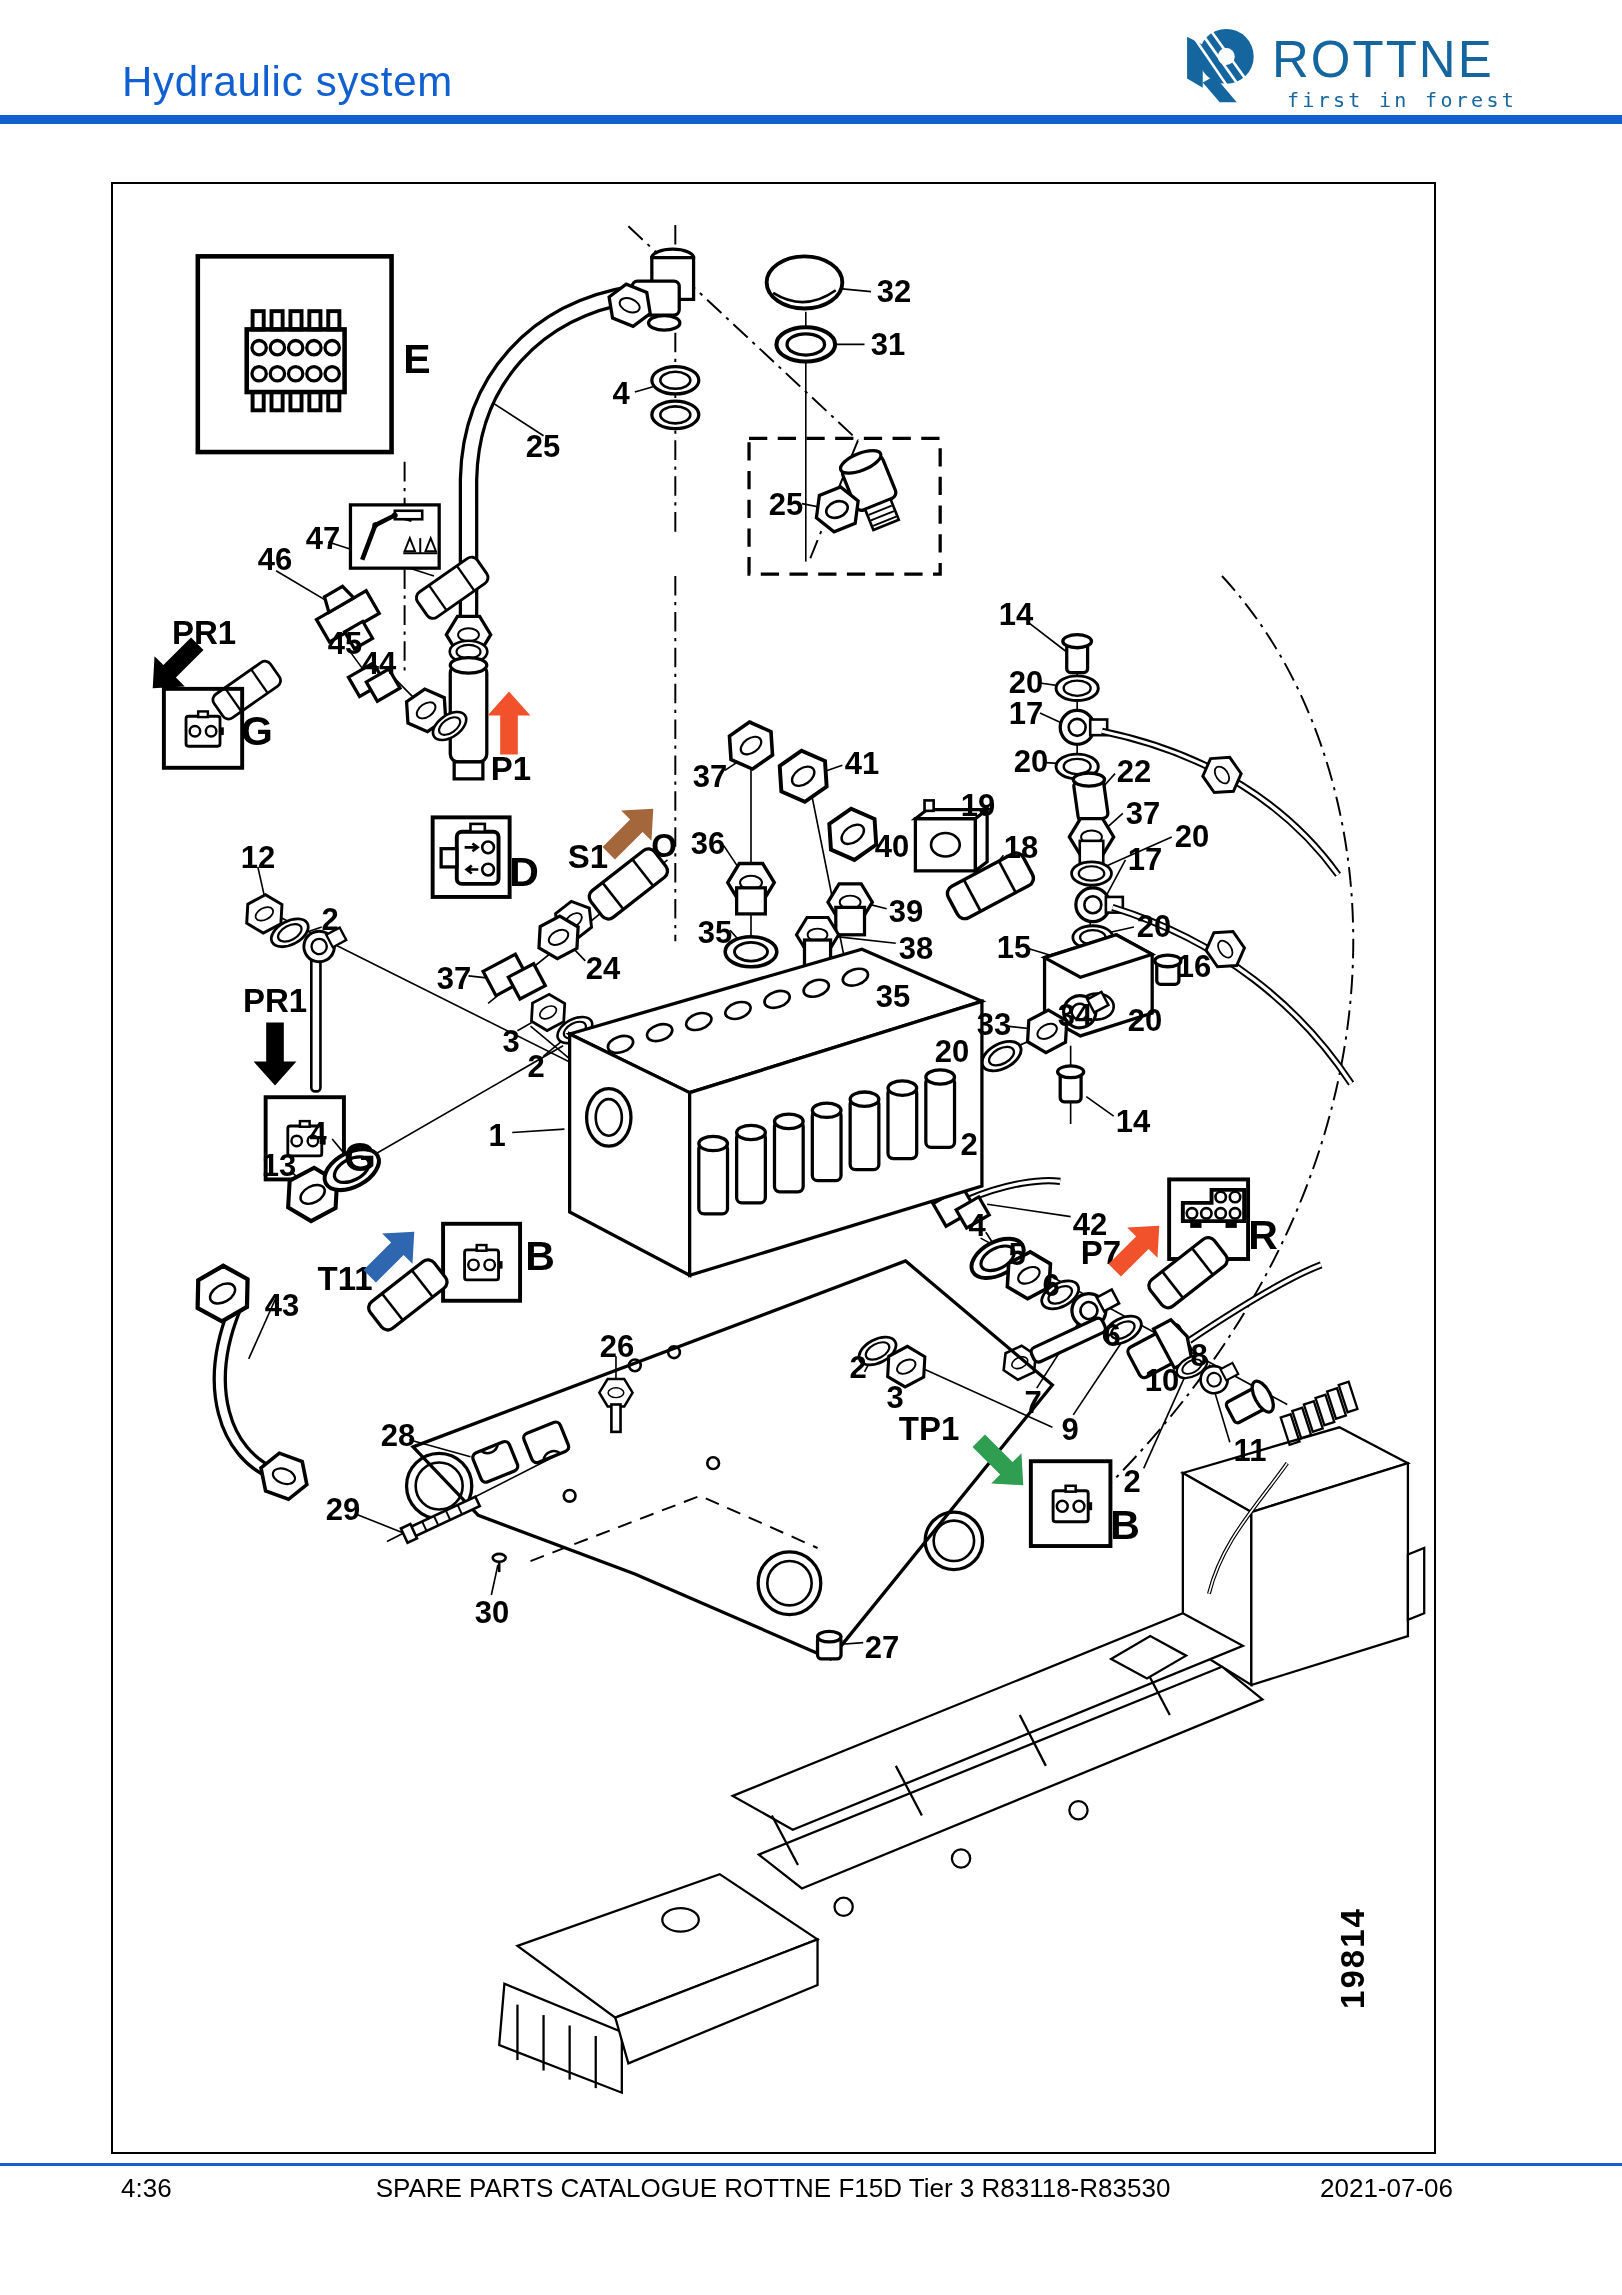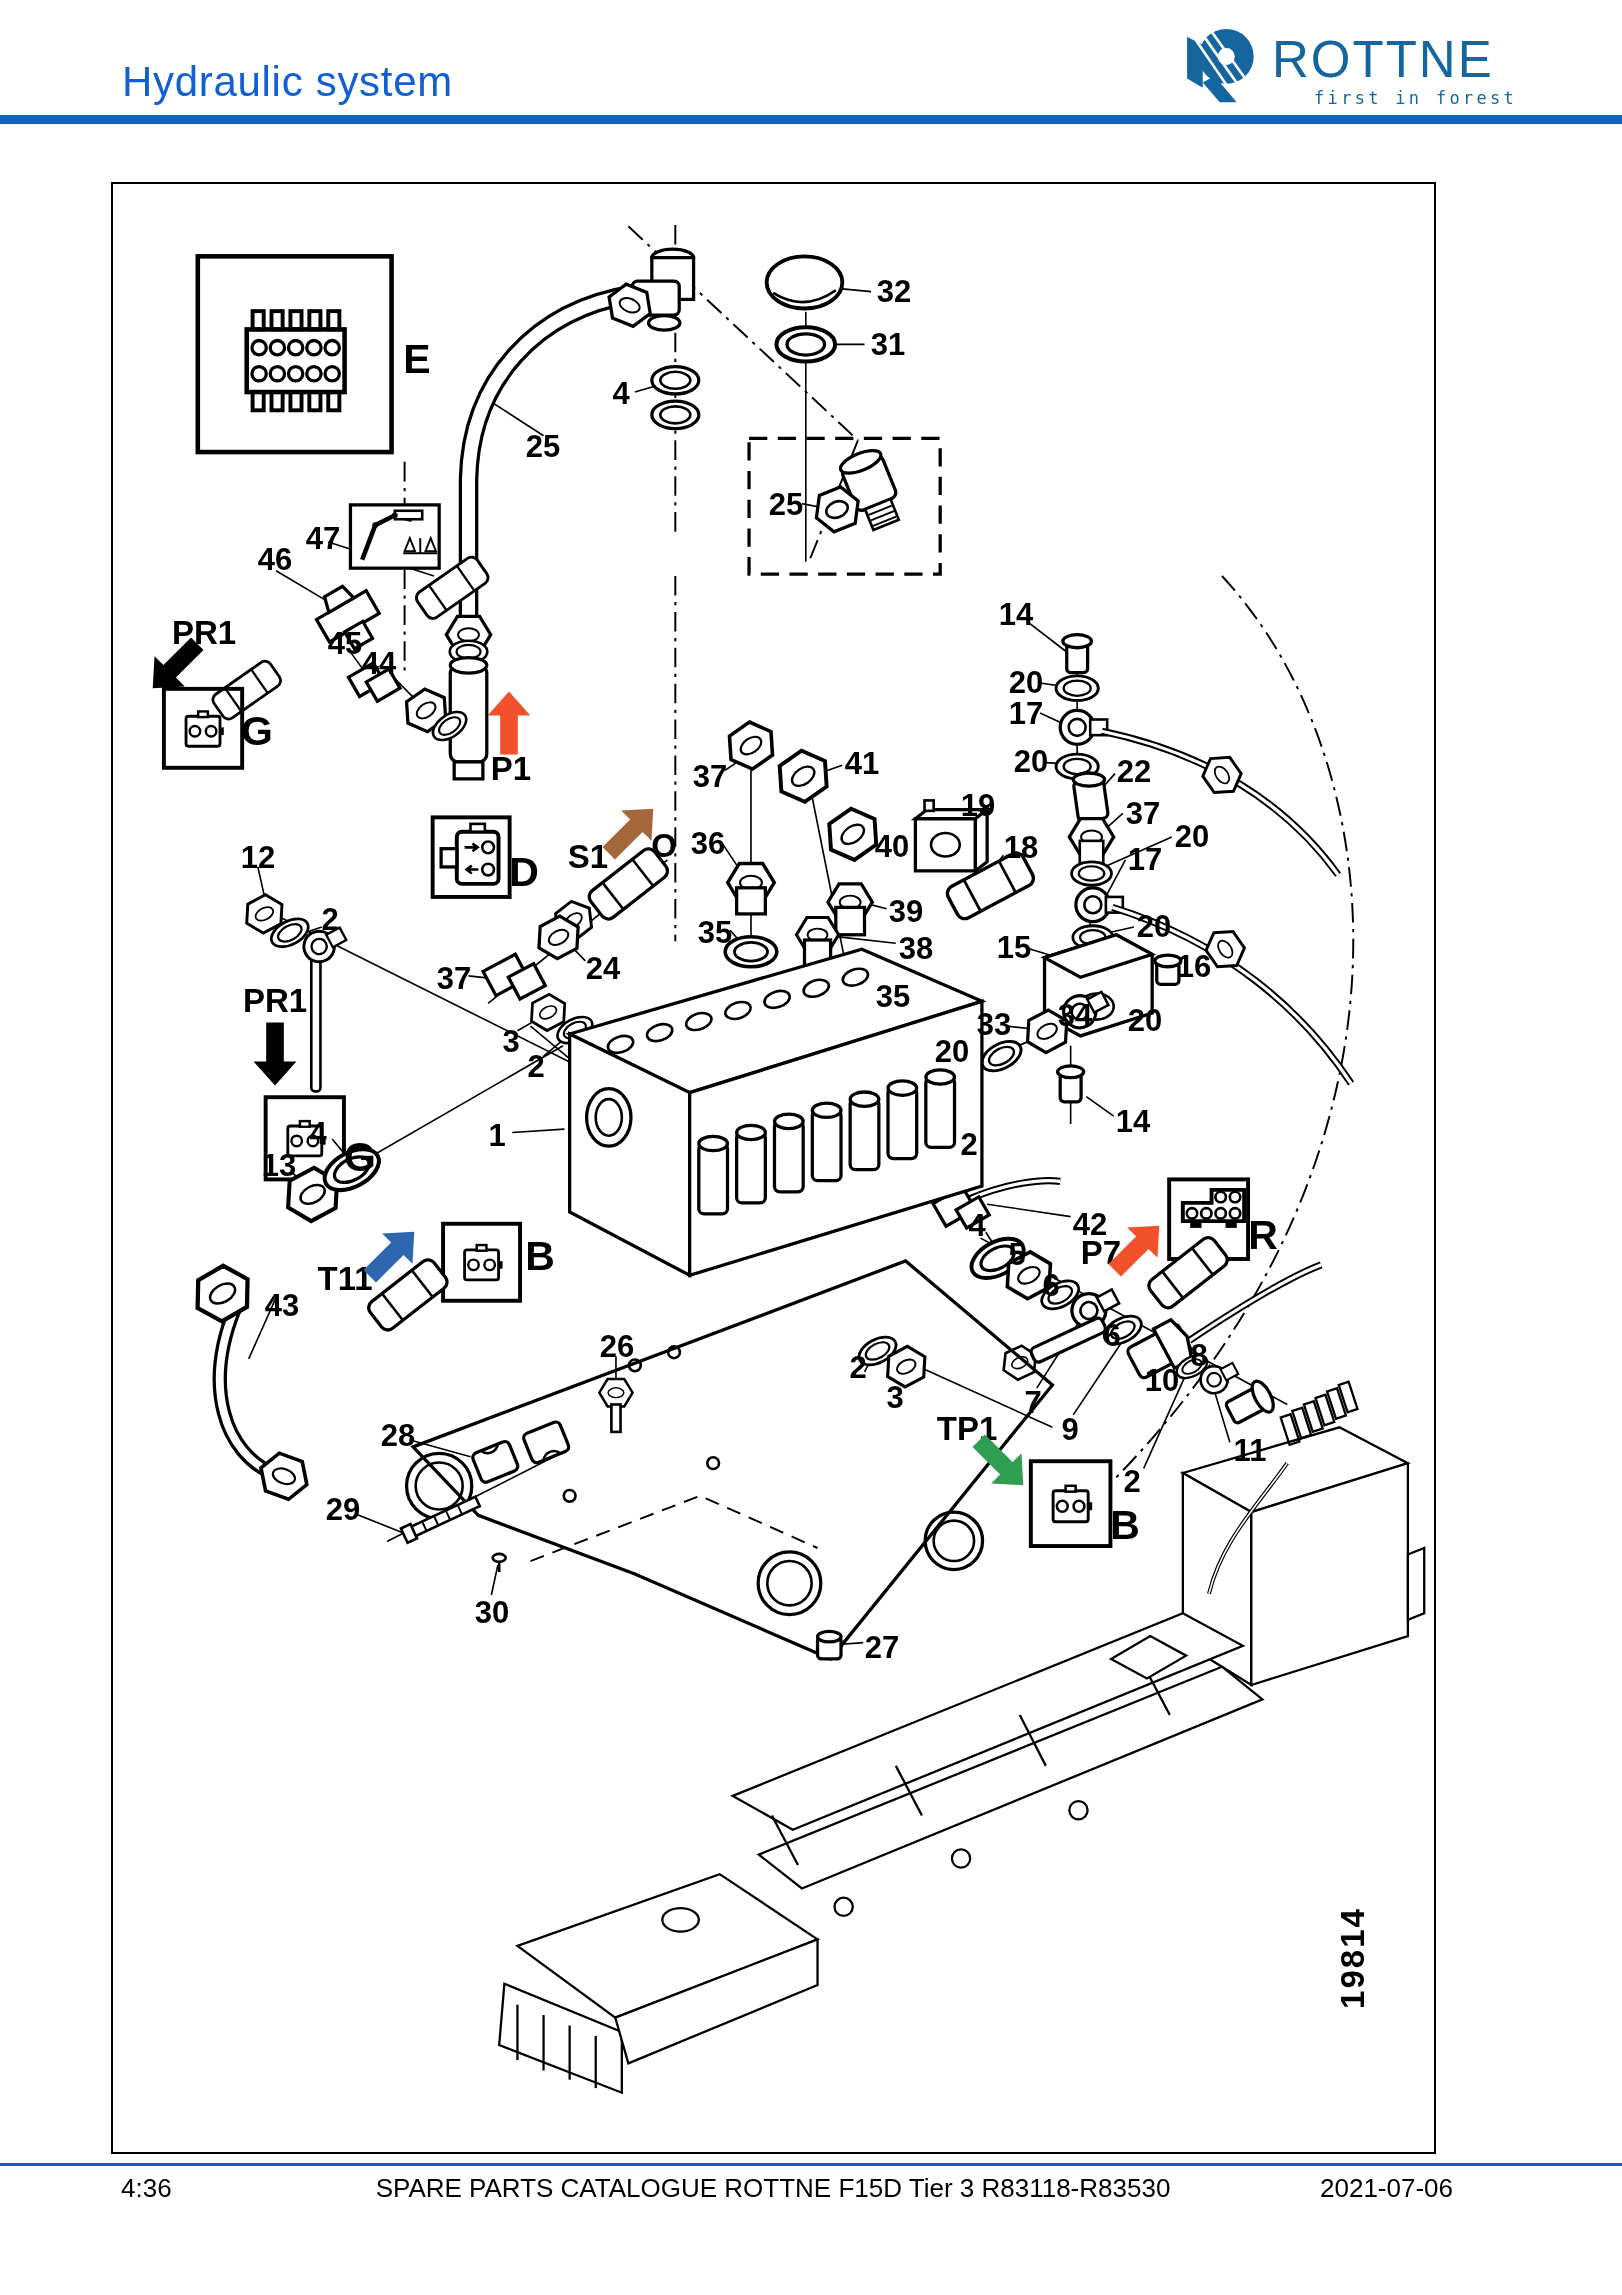--- a/index.html
+++ b/index.html
@@ -5,21 +5,21 @@
   :root{
     --blue:#1160d2;
     --logo:#15669e;
   }
   html,body{margin:0;padding:0;background:#fff;}
   body{width:1622px;height:2295px;position:relative;font-family:"Liberation Sans",sans-serif;overflow:hidden;}
   .page-title{position:absolute;left:122px;top:58px;font-size:42px;color:var(--blue);letter-spacing:0.7px;}
   .top-rule{position:absolute;left:0;top:115px;width:1622px;height:9.2px;background:var(--blue);}
   .logo{position:absolute;left:1174px;top:25px;width:347px;height:85px;}
   .logo .wordmark{position:absolute;left:98px;top:5.2px;font-size:51px;font-weight:normal;color:var(--logo);letter-spacing:2px;}
-  .logo .tagline{position:absolute;right:3.9px;top:63px;font-size:17px;color:var(--logo);letter-spacing:3.3px;font-family:"DejaVu Sans Mono",monospace;}
+  .logo .tagline{position:absolute;right:3.9px;top:63px;font-size:20px;color:var(--logo);letter-spacing:3.3px;font-family:"DejaVu Sans Mono",monospace;}
   .diagram{position:absolute;left:111px;top:182px;width:1325px;height:1972px;border:2.6px solid #000;box-sizing:border-box;background:#fff;}
   .art{position:absolute;left:0;top:0;width:100%;height:100%;}
   .callout{position:absolute;transform:translate(-50%,-50%);font-weight:bold;color:#000;white-space:nowrap;line-height:1;}
   .callout.num{font-size:31px;}
   .callout.letter{font-size:41px;}
   .callout.port{font-size:33px;}
   .fig-number{position:absolute;left:1240px;top:1774px;transform:translate(-50%,-50%) rotate(-90deg);font-size:33px;font-weight:bold;letter-spacing:2px;color:#000;}
   .arrow{position:absolute;width:63px;height:65px;transform:translate(-50%,-50%) rotate(var(--a,0deg));}
   .arrow svg{width:100%;height:100%;display:block;}
   .footer-rule{position:absolute;left:0;top:2163px;width:1622px;height:2.6px;background:var(--blue);}
@@ -544,21 +544,21 @@
       <div class="callout letter" style="left: 411px; top: 688px;">D</div>
       <div class="callout letter" style="left: 427px; top: 1072px;">B</div>
       <div class="callout letter" style="left: 1012px; top: 1341px;">B</div>
       <div class="callout letter" style="left: 1150px; top: 1051px;">R</div>
       <div class="callout port" style="left: 91px; top: 448px;">PR1</div>
       <div class="callout port" style="left: 162px; top: 816px;">PR1</div>
       <div class="callout port" style="left: 398px; top: 584px;">P1</div>
       <div class="callout port" style="left: 475px; top: 672px;">S1</div>
       <div class="callout port" style="left: 551px; top: 661px;">O</div>
       <div class="callout port" style="left: 232px; top: 1094px;">T11</div>
-      <div class="callout port" style="left: 854px; top: 1244px;">TP1</div>
+      <div class="callout port" style="left: 816px; top: 1244px;">TP1</div>
       <div class="callout port" style="left: 988px; top: 1068px;">P7</div>
       <div class="callout num" style="left: 430px; top: 262px;">25</div>
       <div class="callout num" style="left: 673px; top: 320px;">25</div>
       <div class="callout num" style="left: 781px; top: 107px;">32</div>
       <div class="callout num" style="left: 775px; top: 160px;">31</div>
       <div class="callout num" style="left: 508px; top: 209px;">4</div>
       <div class="callout num" style="left: 162px; top: 375px;">46</div>
       <div class="callout num" style="left: 210px; top: 354px;">47</div>
       <div class="callout num" style="left: 232px; top: 459px;">45</div>
       <div class="callout num" style="left: 266px; top: 479px;">44</div>

